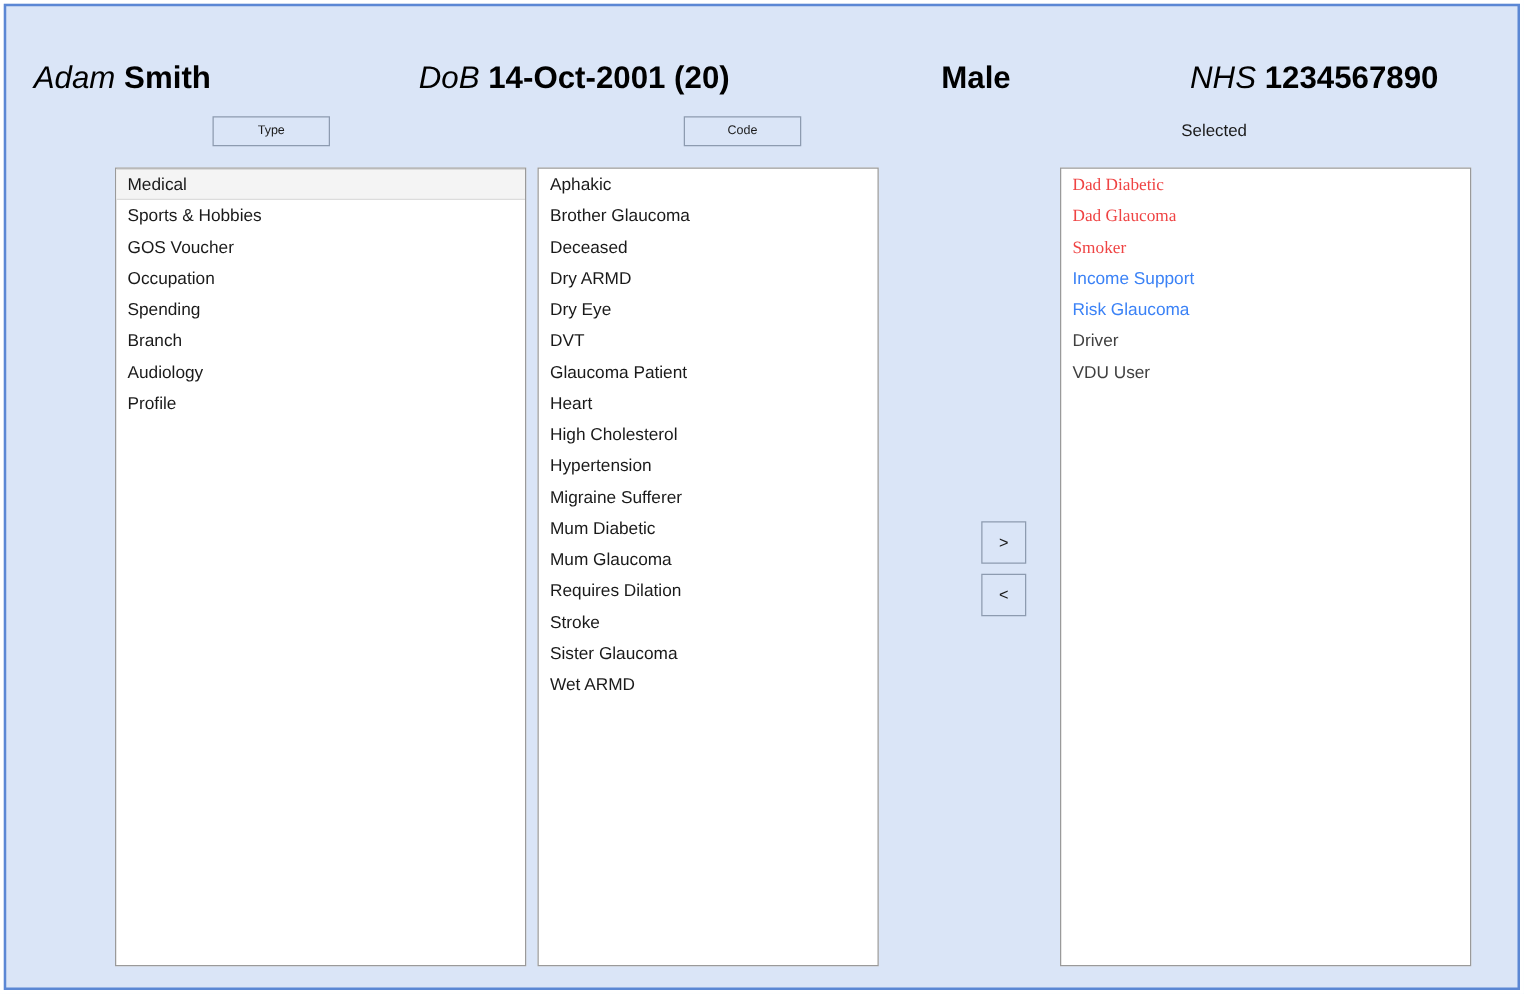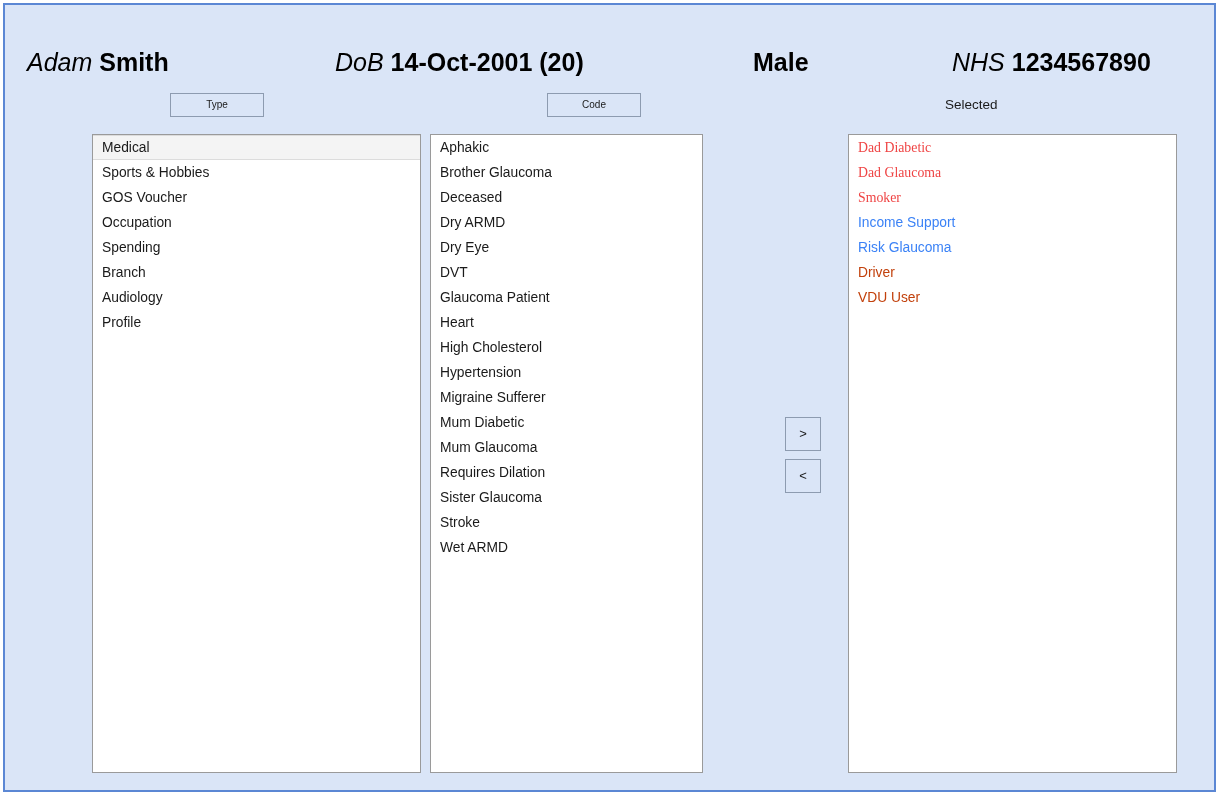--- a/index.html
+++ b/index.html
@@ -106,21 +106,21 @@
   }
   .list-item.selected {
     background: #f4f4f4;
     border-top: 1px solid #dcdcdc;
     border-bottom: 1px solid #dcdcdc;
     height: 25px;
     line-height: 23px;
   }
   .list-item.c-red   { color: #ef4444; font-family: Liberation Serif, serif; }
   .list-item.c-blue  { color: #3b82f6; }
-  .list-item.c-black { color: #c2410c; }
+  .list-item.c-black { color: #404040; }
 
   
   .xfer-btn {
     position: absolute;
     left: 780px;
     width: 36px;
     height: 34px;
     background: #dae5f7;
     border: 1px solid #8d9bb0;
     font-family: "Liberation Sans", sans-serif;
@@ -177,22 +177,22 @@
       <div class="list-item">Dry Eye</div>
       <div class="list-item">DVT</div>
       <div class="list-item">Glaucoma Patient</div>
       <div class="list-item">Heart</div>
       <div class="list-item">High Cholesterol</div>
       <div class="list-item">Hypertension</div>
       <div class="list-item">Migraine Sufferer</div>
       <div class="list-item">Mum Diabetic</div>
       <div class="list-item">Mum Glaucoma</div>
       <div class="list-item">Requires Dilation</div>
+      <div class="list-item">Stroke</div>
       <div class="list-item">Sister Glaucoma</div>
-      <div class="list-item">Stroke</div>
       <div class="list-item">Wet ARMD</div>
     </div>
 
   <button class="xfer-btn fwd">&gt;</button>
   <button class="xfer-btn back">&lt;</button>
 
   <div class="listbox selected-list" id="selected-list">
       <div class="list-item c-red">Dad Diabetic</div>
       <div class="list-item c-red">Dad Glaucoma</div>
       <div class="list-item c-red">Smoker</div>

